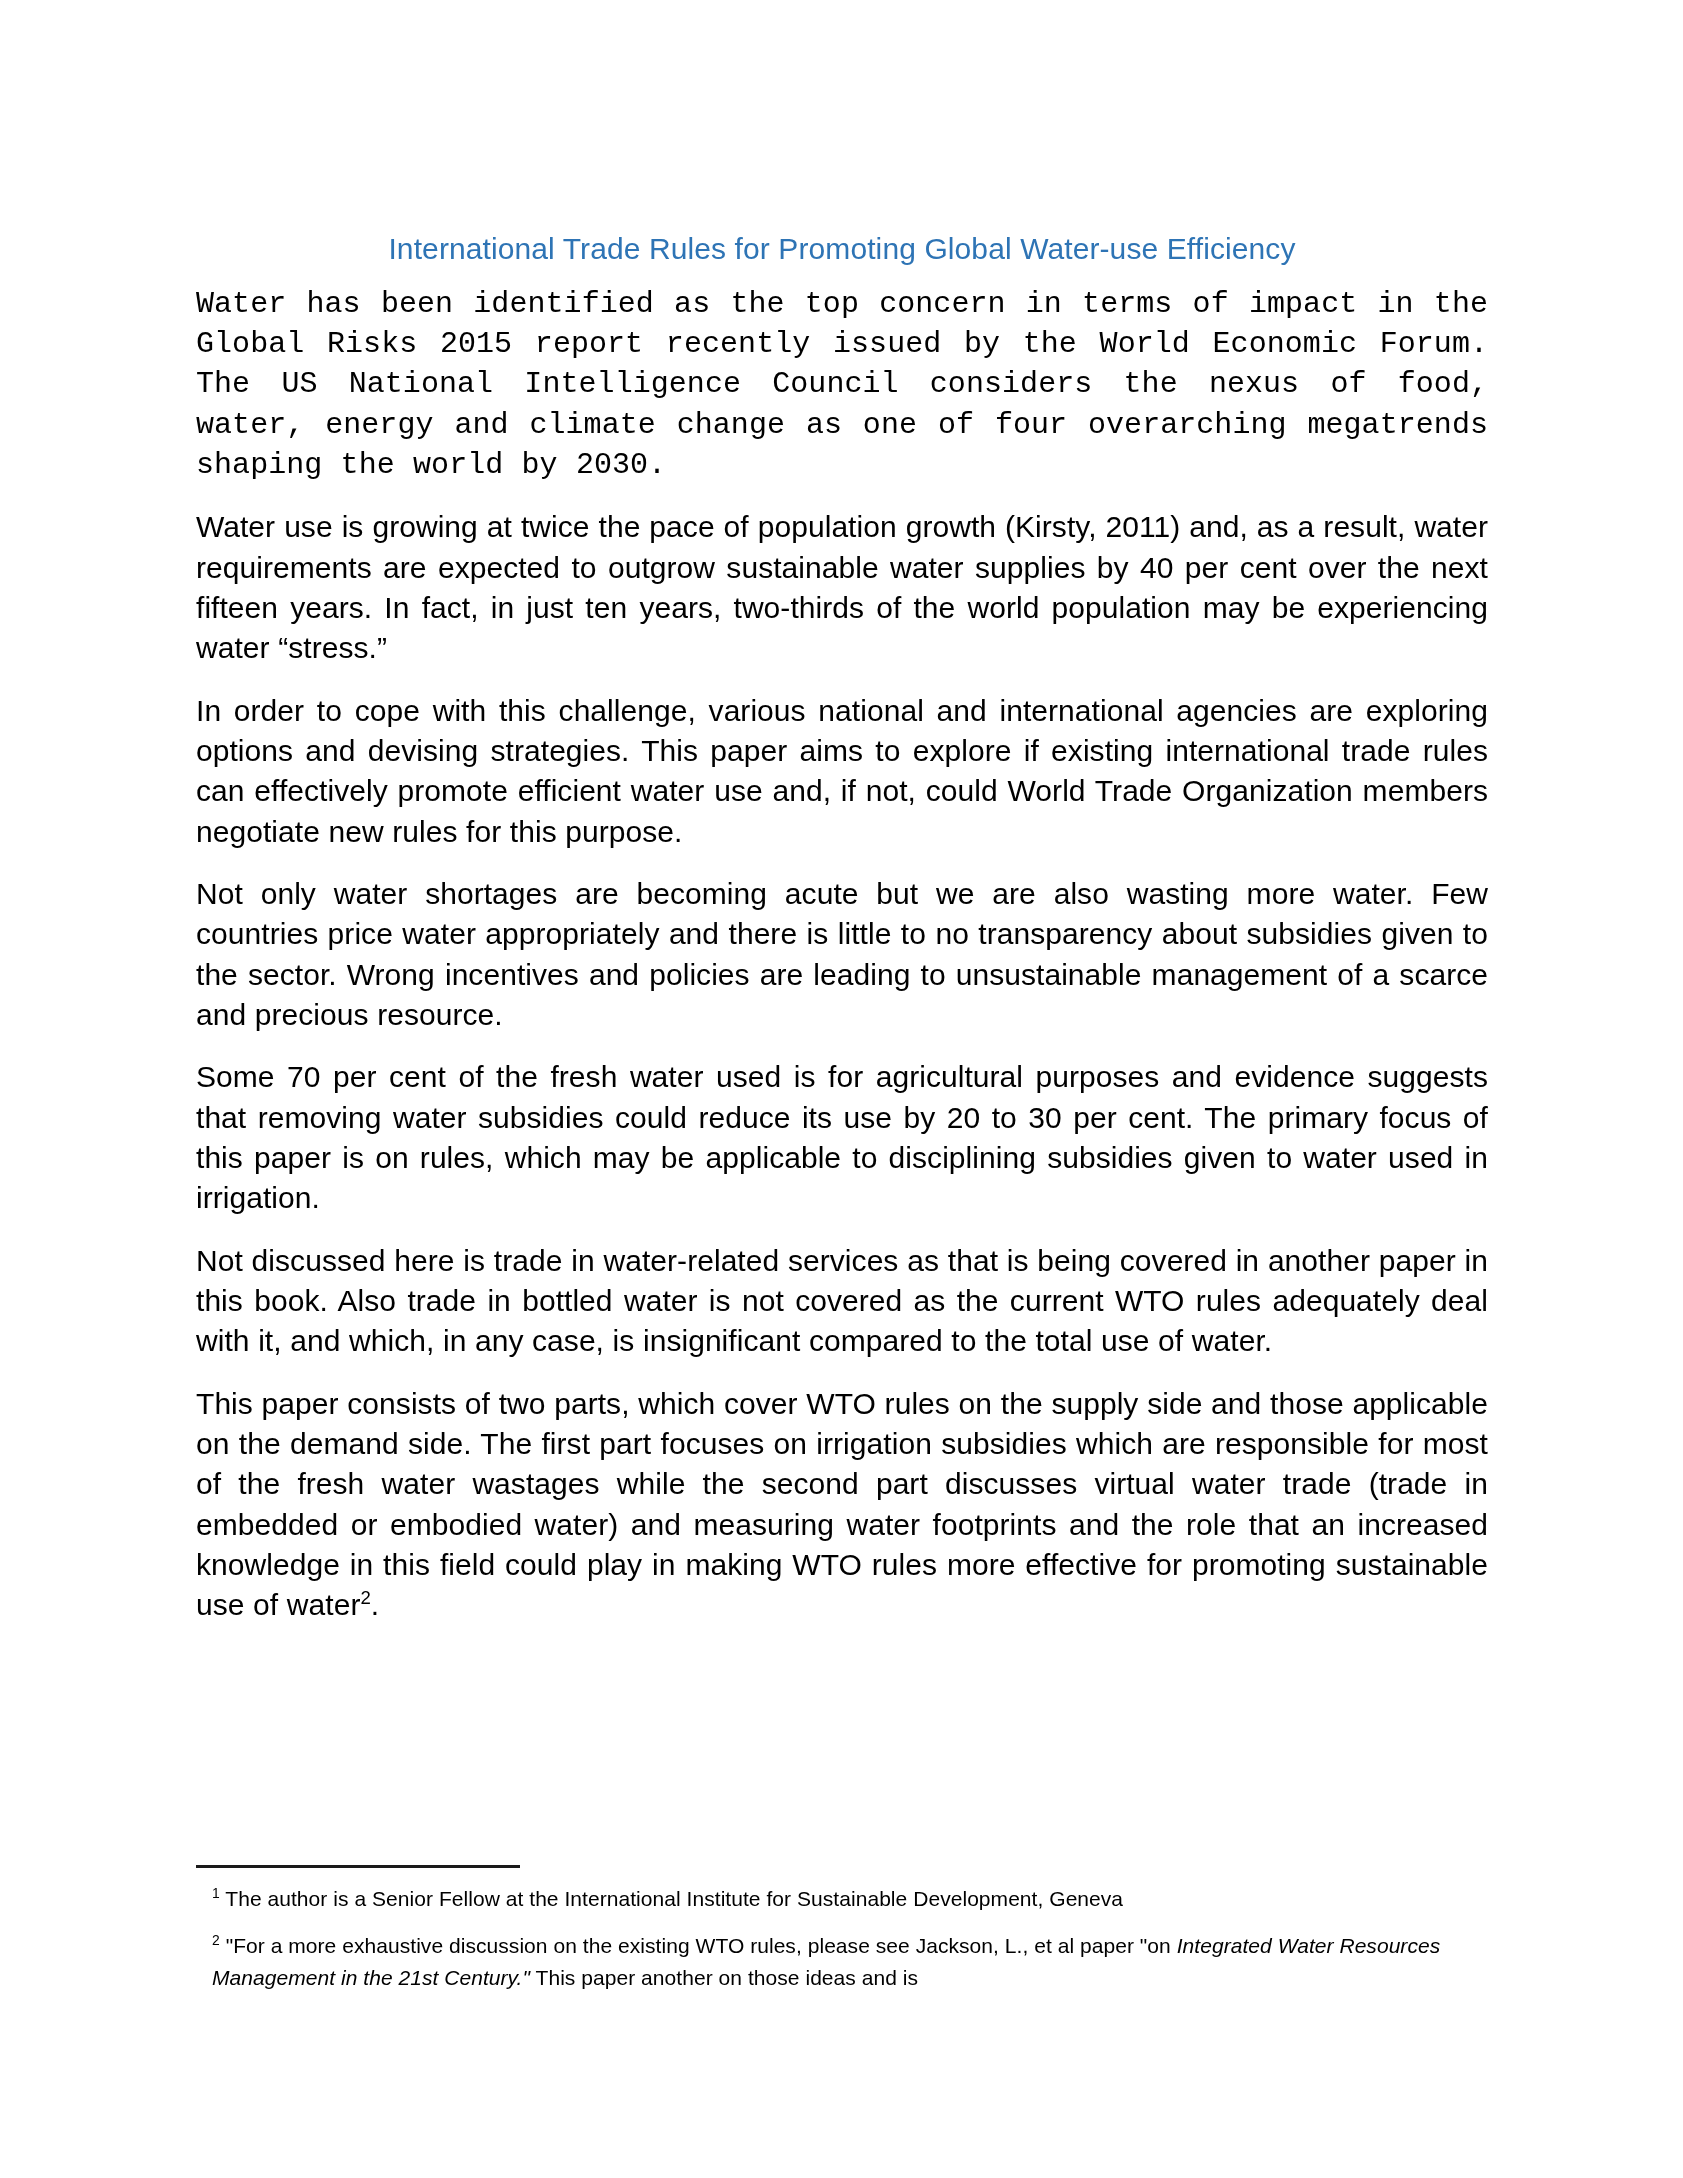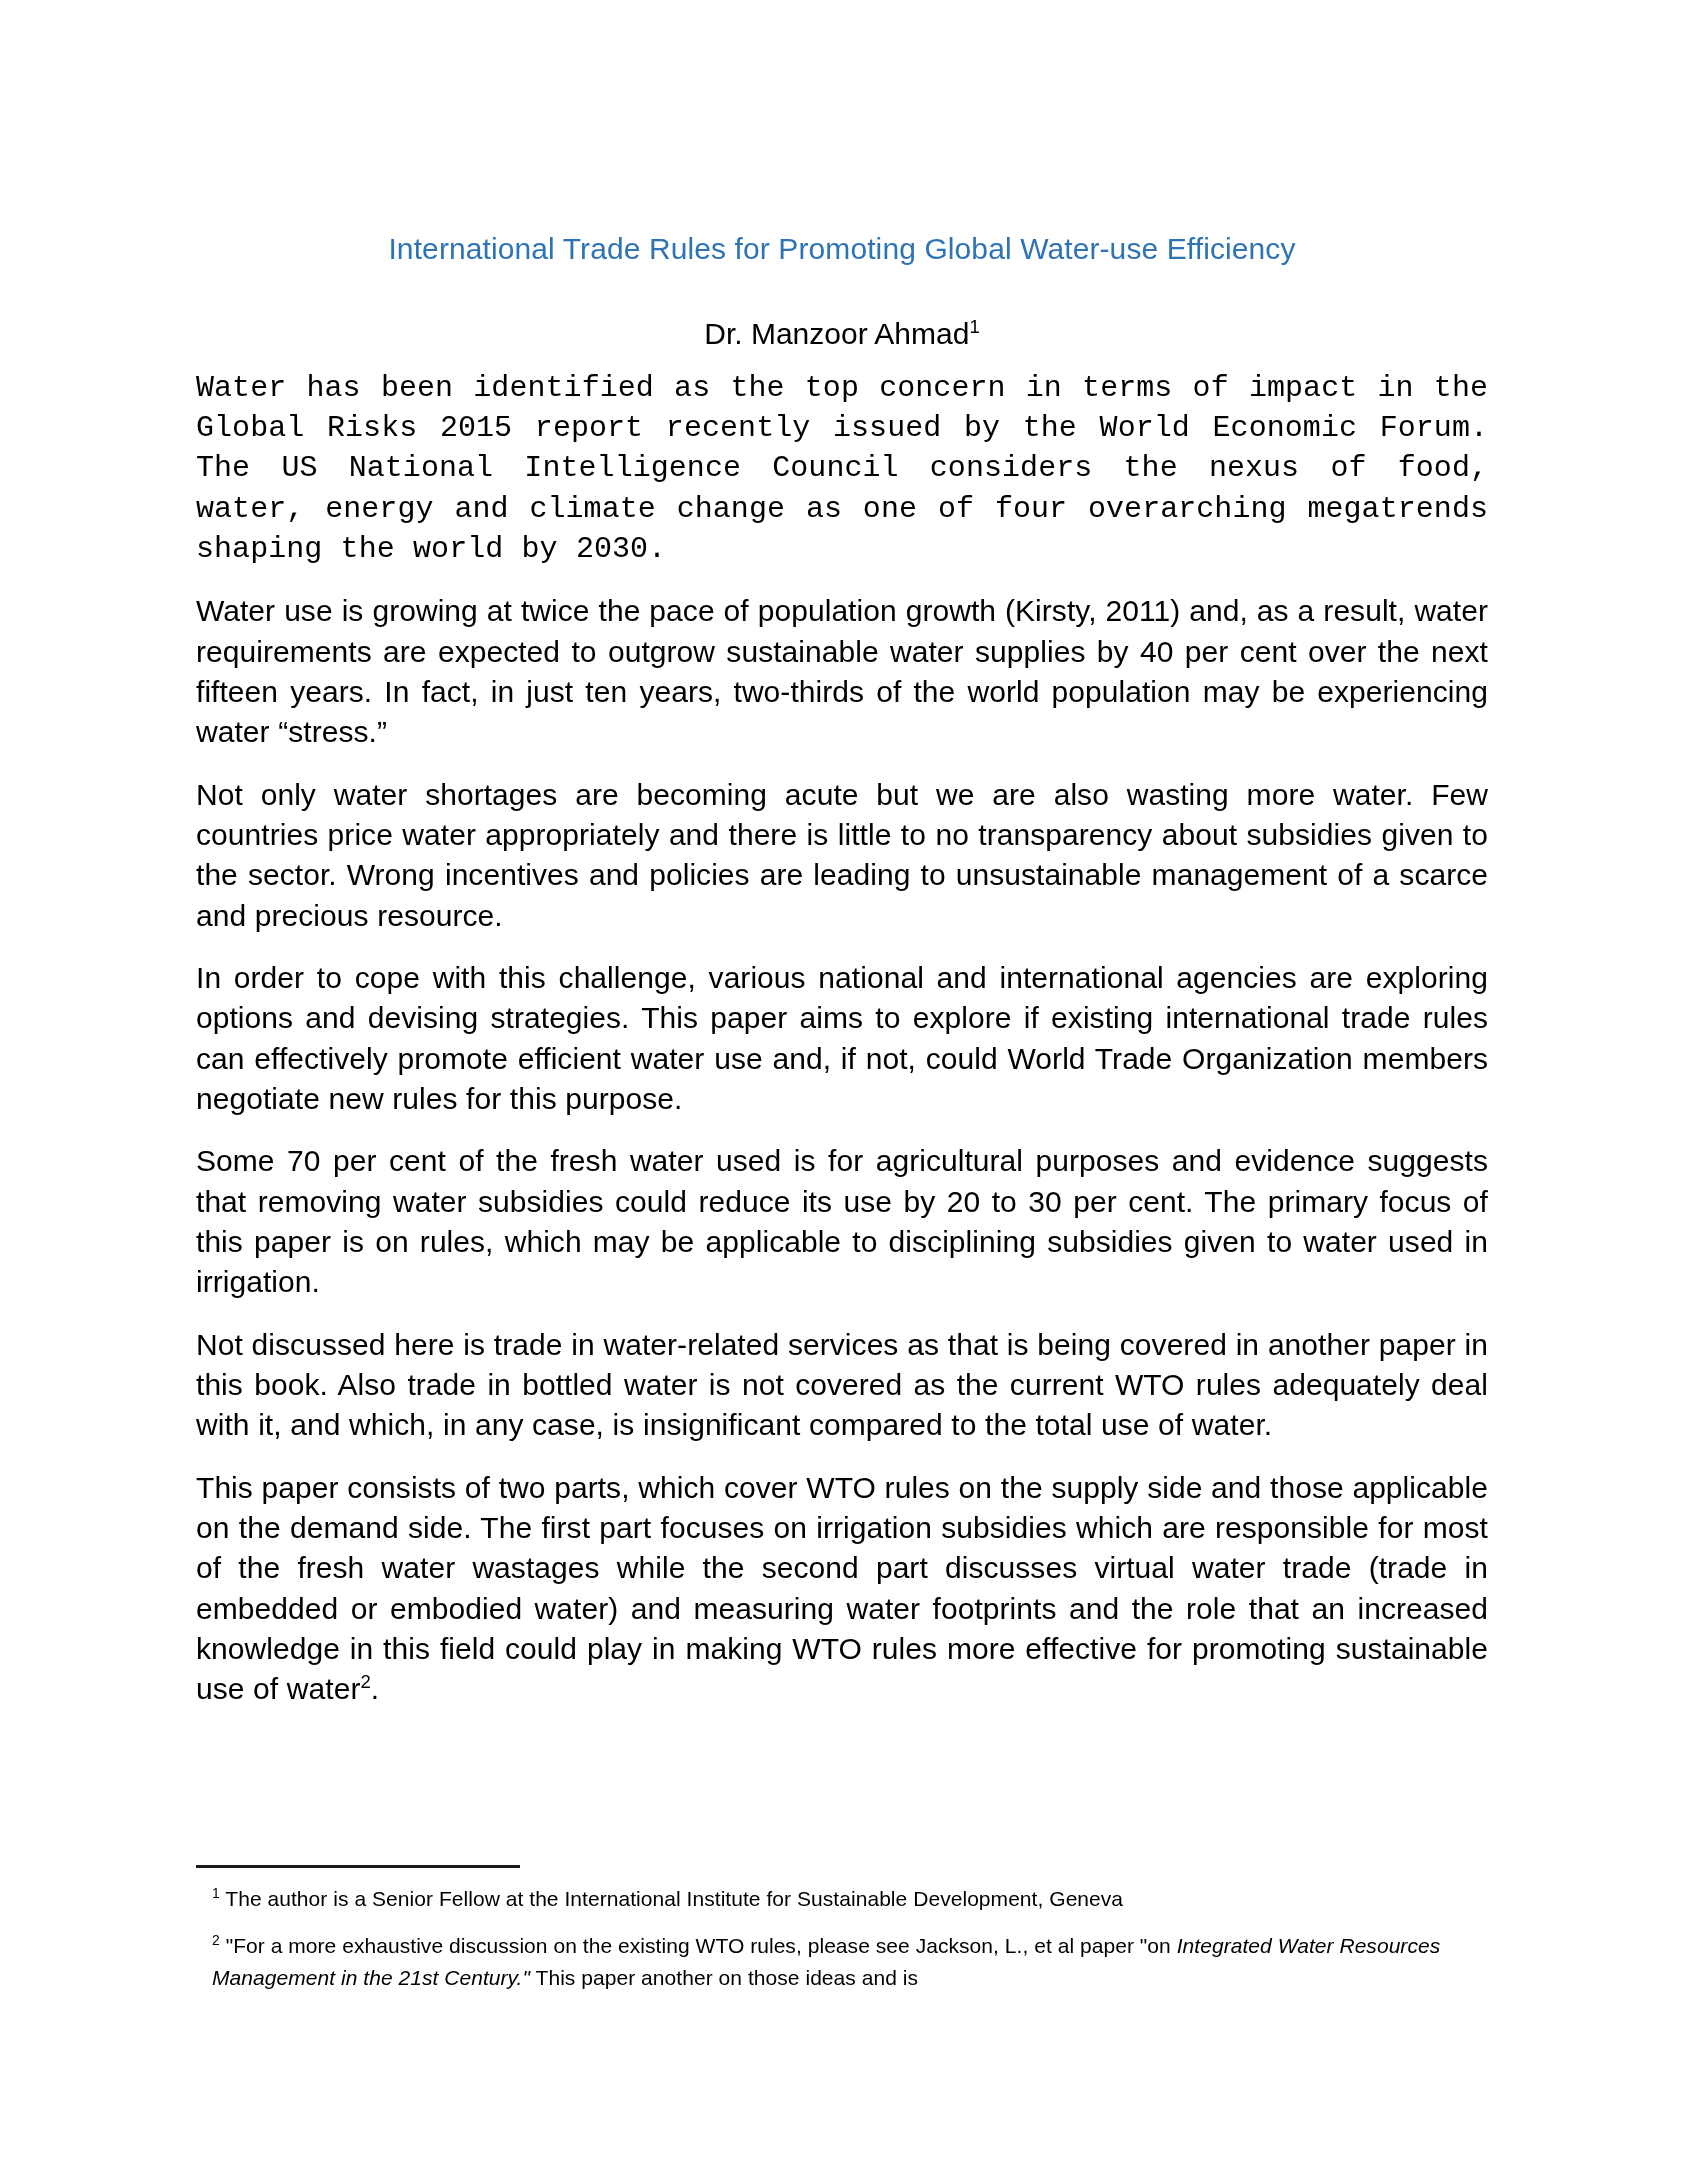--- a/index.html
+++ b/index.html
@@ -123,27 +123,26 @@
 </style>
 </head>
 <body>
 
 <div class="page">
 
   <div class="content">
 
     <h1 class="doc-title">International Trade Rules for Promoting Global Water-use Efficiency</h1>
 
-    <p class="byline"><span>Dr. Manzoor Ahmad</span><sup>1</sup></p>
 
 
     <p class="para first">Water has been identified as the top concern in terms of impact in the Global Risks 2015 report recently issued by the World Economic Forum.  The US National Intelligence Council considers the nexus of food, water, energy and climate change as one of four overarching megatrends shaping the world by 2030.</p>
     <p class="para">Water use is growing at twice the pace of population growth (Kirsty, 2011) and, as a result, water requirements are expected to outgrow sustainable water supplies by 40 per cent over the next fifteen years. In fact, in just ten years, two-thirds of the world population may be experiencing water “stress.”</p>
+    <p class="para">In order to cope with this challenge, various national and international agencies are exploring options and devising strategies. This paper aims to explore if existing international trade rules can effectively promote efficient water use and, if not, could World Trade Organization members negotiate new rules for this purpose.</p>
     <p class="para">Not only water shortages are becoming acute but we are also wasting more water. Few countries price water appropriately and there is little to no transparency about subsidies given to the sector. Wrong incentives and policies are leading to unsustainable management of a scarce and precious resource.</p>
-    <p class="para">In order to cope with this challenge, various national and international agencies are exploring options and devising strategies. This paper aims to explore if existing international trade rules can effectively promote efficient water use and, if not, could World Trade Organization members negotiate new rules for this purpose.</p>
     <p class="para">Some 70 per cent of the fresh water used is for agricultural purposes and evidence suggests that removing water subsidies could reduce its use by 20 to 30 per cent. The primary focus of this paper is on rules, which may be applicable to disciplining subsidies given to water used in irrigation.</p>
     <p class="para">Not discussed here is trade in water-related services as that is being covered in another paper in this book.  Also trade in bottled water is not covered as the current WTO rules adequately deal with it, and which, in any case, is insignificant compared to the total use of water.</p>
 
     <p class="para"><span>This paper consists of two parts, which cover WTO rules on the supply side and those applicable on the demand side. The first part focuses on irrigation subsidies which are responsible for most of the fresh water wastages while the second part discusses virtual water trade (trade in embedded or embodied water) and measuring water footprints and the role that an increased knowledge in this field could play in making WTO rules more effective for promoting sustainable use of water</span><sup>2</sup><span>.</span></p>
 
   </div>
 
   <div class="footnote-area">
     <hr class="footnote-rule">
 

